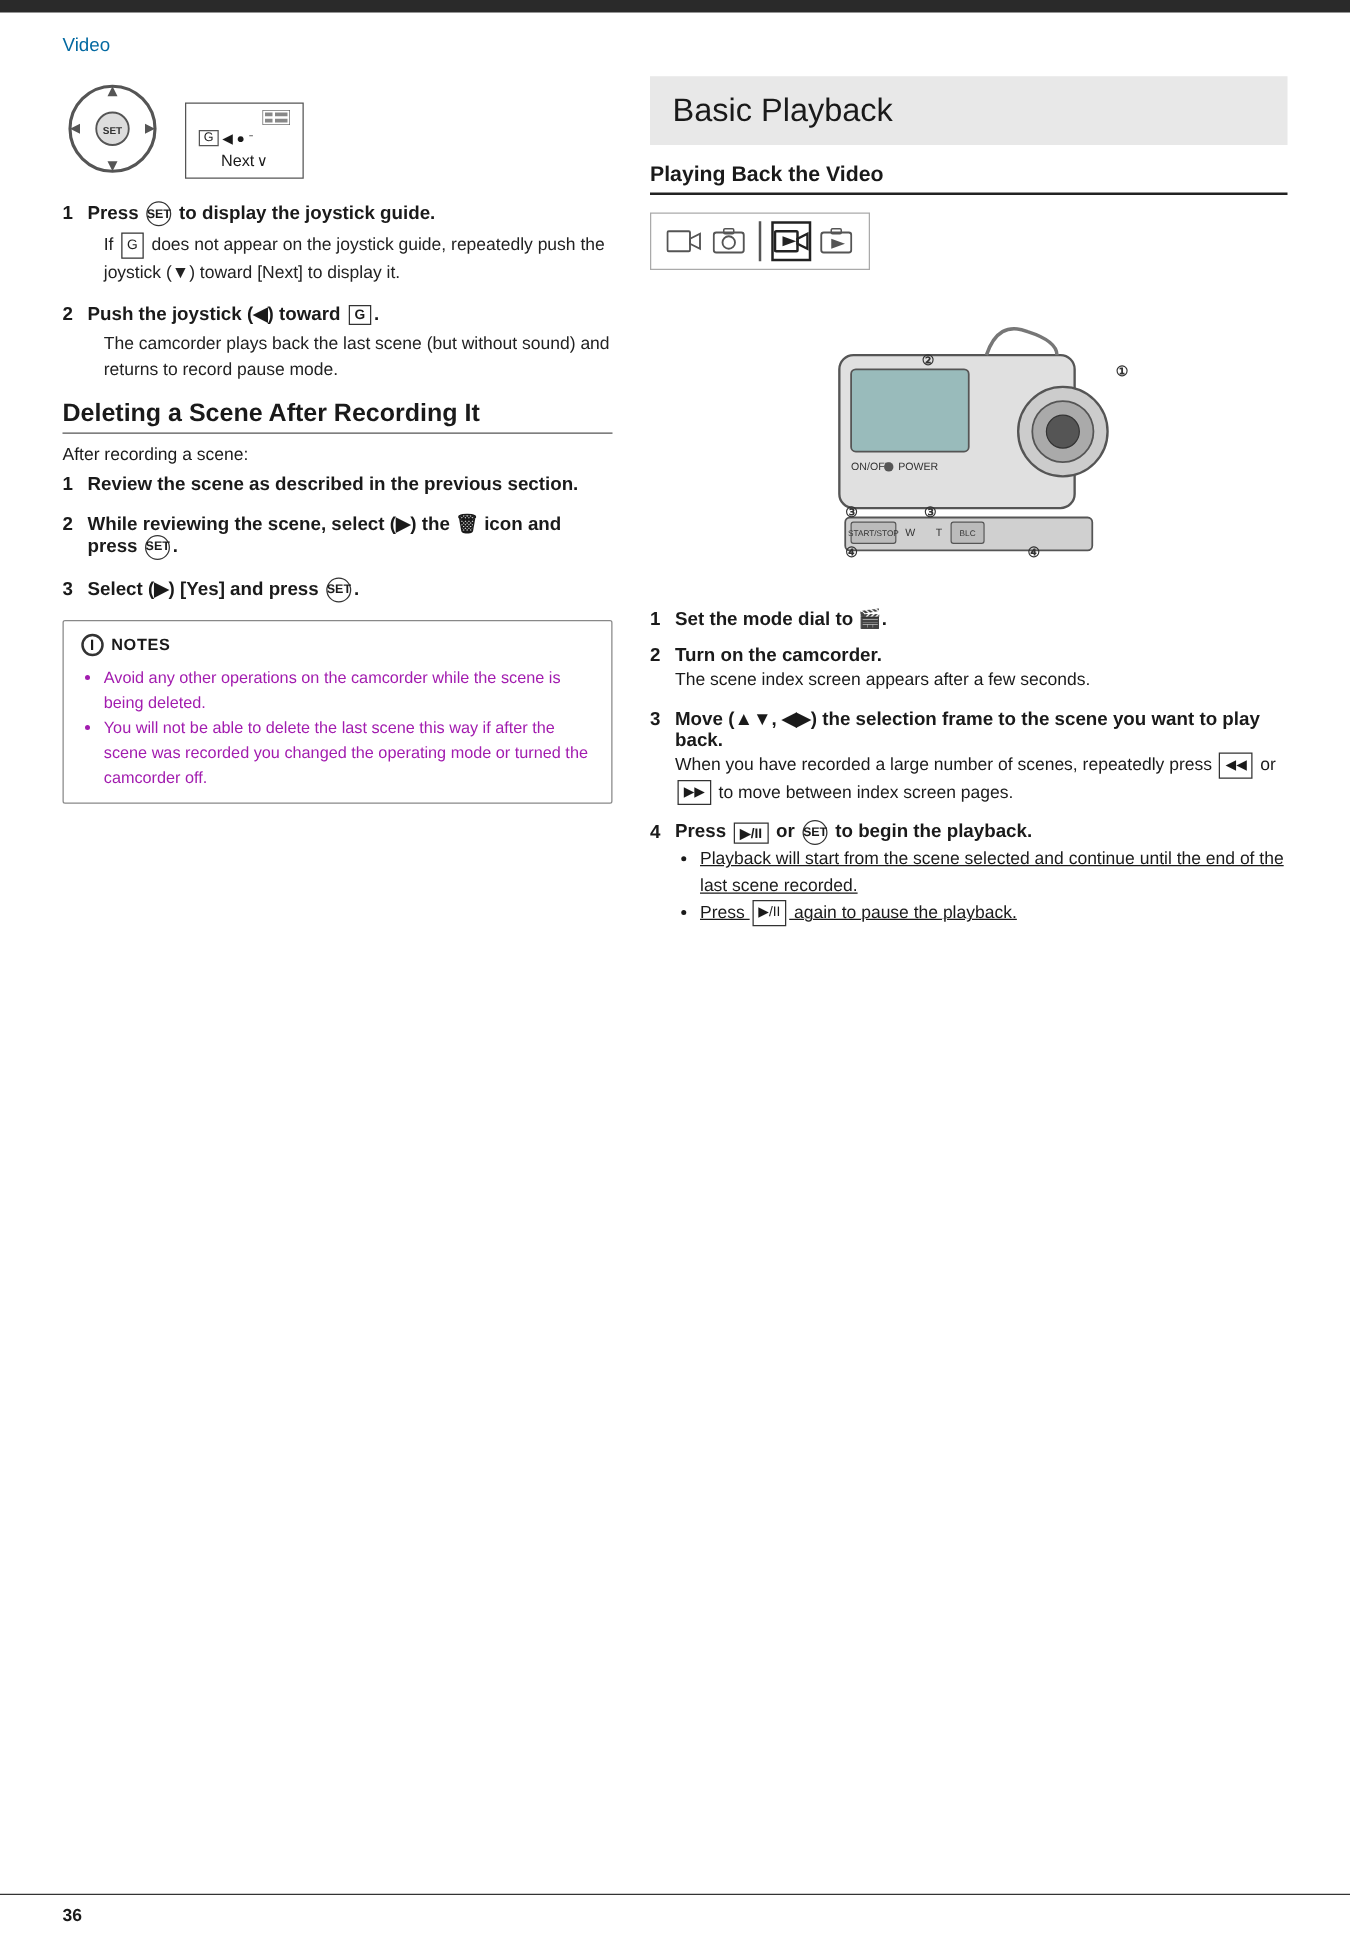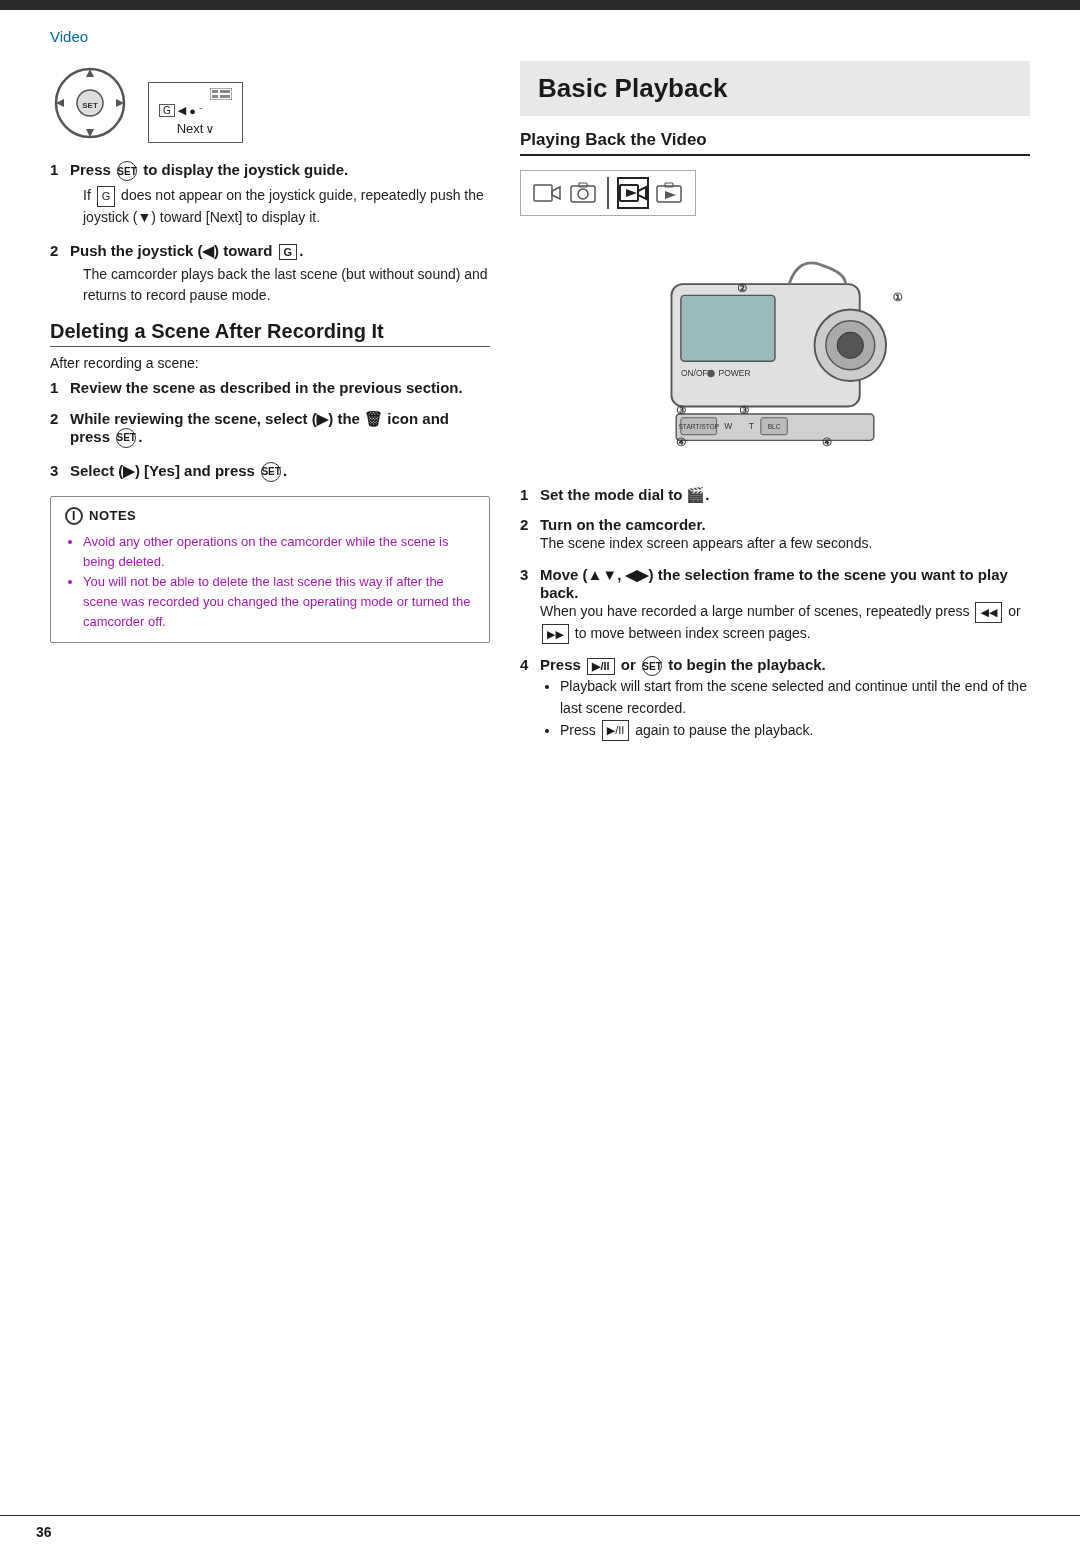--- a/index.html
+++ b/index.html
@@ -135,21 +135,21 @@
     .bullet-list {
       list-style: disc;
       padding-left: 18px;
       font-size: 13px;
       line-height: 1.55;
       color: #a21caf;
     }
     
     .basic-playback-title {
       font-size: 26px;
-      font-weight: bold;
+      font-weight: normal;
       background: #e8e8e8;
       padding: 12px 18px;
       margin-bottom: 14px;
       margin-top: 8px;
     }
     .playing-back-header {
       font-size: 17px;
       font-weight: bold;
       border-bottom: 2.5px solid #222;
       padding-bottom: 4px;
@@ -216,27 +216,28 @@
     .right-step-body {
       margin-left: 20px;
       font-size: 14px;
       line-height: 1.5;
     }
     .bullet-list2 {
       list-style: disc;
       padding-left: 20px;
       font-size: 14px;
       line-height: 1.55;
+      text-decoration: underline;
     }
     .page-footer {
       position: absolute;
       bottom: 20px;
       left: 0;
       right: 0;
-      padding: 0 36px;
+      padding: 0 50px;
       border-top: 1.5px solid #333;
       padding-top: 8px;
       font-size: 14px;
       font-weight: bold;
     }
     .inline-icon {
       display: inline-flex;
       align-items: center;
       justify-content: center;
       border: 1.5px solid #333;

